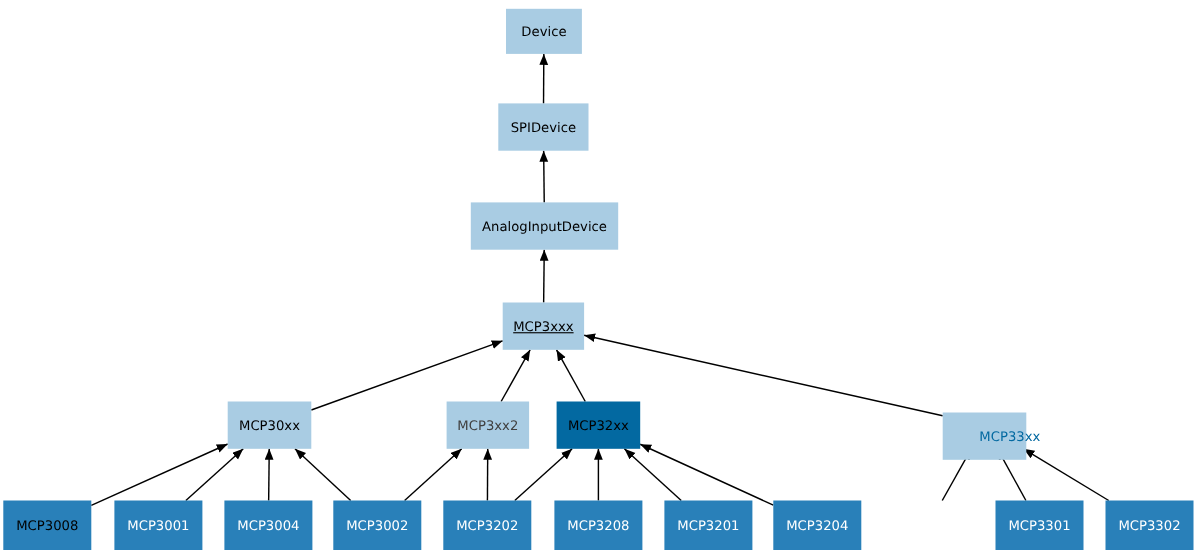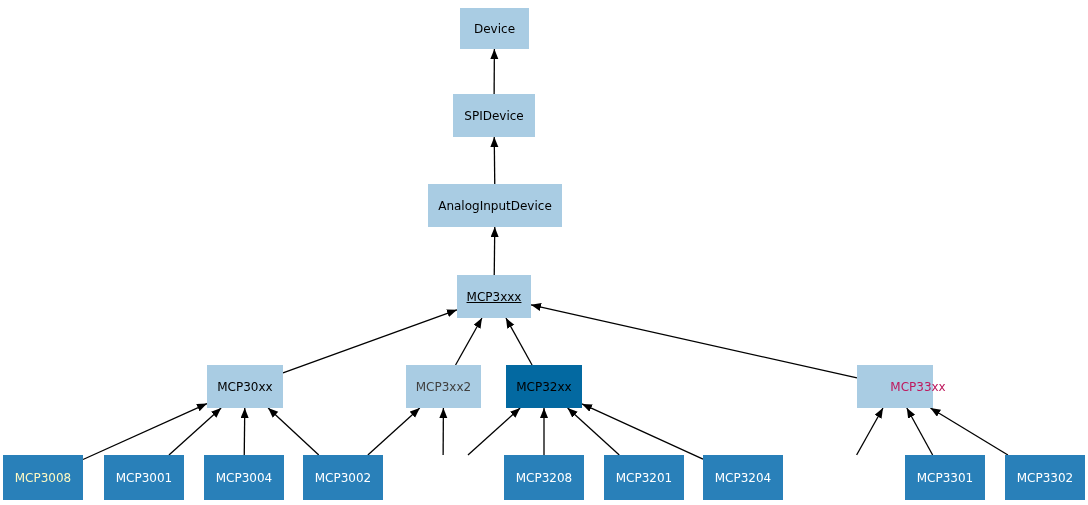--- a/index.html
+++ b/index.html
@@ -78,24 +78,25 @@
       </g>
   </svg>
   <div class="nodes-layer">
       <div class="node" style="left: 460px; top: 8px; width: 69px; height: 41px; background: rgb(169, 204, 227); color: rgb(0, 0, 0);">Device</div>
       <div class="node" style="left: 453px; top: 94px; width: 82px; height: 43px; background: rgb(169, 204, 227); color: rgb(0, 0, 0);">SPIDevice</div>
       <div class="node" style="left: 428px; top: 184px; width: 134px; height: 43px; background: rgb(169, 204, 227); color: rgb(0, 0, 0);">AnalogInputDevice</div>
       <div class="node" style="left: 457px; top: 275px; width: 74px; height: 43px; background: rgb(169, 204, 227); color: rgb(0, 0, 0); text-decoration: underline;">MCP3xxx</div>
       <div class="node" style="left: 207px; top: 365px; width: 76px; height: 43px; background: rgb(169, 204, 227); color: rgb(0, 0, 0);">MCP30xx</div>
       <div class="node" style="left: 406px; top: 365px; width: 75px; height: 43px; background: rgb(169, 204, 227); color: #404040;">MCP3xx2</div>
       <div class="node" style="left: 506px; top: 365px; width: 76px; height: 43px; background: #0369a1; color: rgb(0, 0, 0);">MCP32xx</div>
-      <div class="node" style="left: 857px; top: 365px; width: 76px; height: 43px; background: rgb(169, 204, 227); color: #be185d; padding-left: 46px;">MCP33xx</div>
-      <div class="node" style="left: 3px; top: 455px; width: 80px; height: 45px; background: rgb(41, 128, 185); color: #fef9c3;">MCP3008</div>
+      <div class="node" style="left: 857px; top: 375px; width: 76px; height: 43px; background: rgb(169, 204, 227); color: #0369a1; padding-left: 46px;">MCP33xx</div>
+      <div class="node" style="left: 3px; top: 455px; width: 80px; height: 45px; background: rgb(41, 128, 185); color: #000000;">MCP3008</div>
       <div class="node" style="left: 104px; top: 455px; width: 80px; height: 45px; background: rgb(41, 128, 185); color: rgb(255, 255, 255);">MCP3001</div>
       <div class="node" style="left: 204px; top: 455px; width: 80px; height: 45px; background: rgb(41, 128, 185); color: rgb(255, 255, 255);">MCP3004</div>
       <div class="node" style="left: 303px; top: 455px; width: 80px; height: 45px; background: rgb(41, 128, 185); color: rgb(255, 255, 255);">MCP3002</div>
+      <div class="node" style="left: 403px; top: 455px; width: 80px; height: 45px; background: rgb(41, 128, 185); color: rgb(255, 255, 255);">MCP3202</div>
       <div class="node" style="left: 504px; top: 455px; width: 80px; height: 45px; background: rgb(41, 128, 185); color: rgb(255, 255, 255);">MCP3208</div>
       <div class="node" style="left: 604px; top: 455px; width: 80px; height: 45px; background: rgb(41, 128, 185); color: rgb(255, 255, 255);">MCP3201</div>
       <div class="node" style="left: 703px; top: 455px; width: 80px; height: 45px; background: rgb(41, 128, 185); color: rgb(255, 255, 255);">MCP3204</div>
       <div class="node" style="left: 905px; top: 455px; width: 80px; height: 45px; background: rgb(41, 128, 185); color: rgb(255, 255, 255);">MCP3301</div>
       <div class="node" style="left: 1005px; top: 455px; width: 80px; height: 45px; background: rgb(41, 128, 185); color: rgb(255, 255, 255);">MCP3302</div>
     </div>
 </div>
 
 </body></html>

